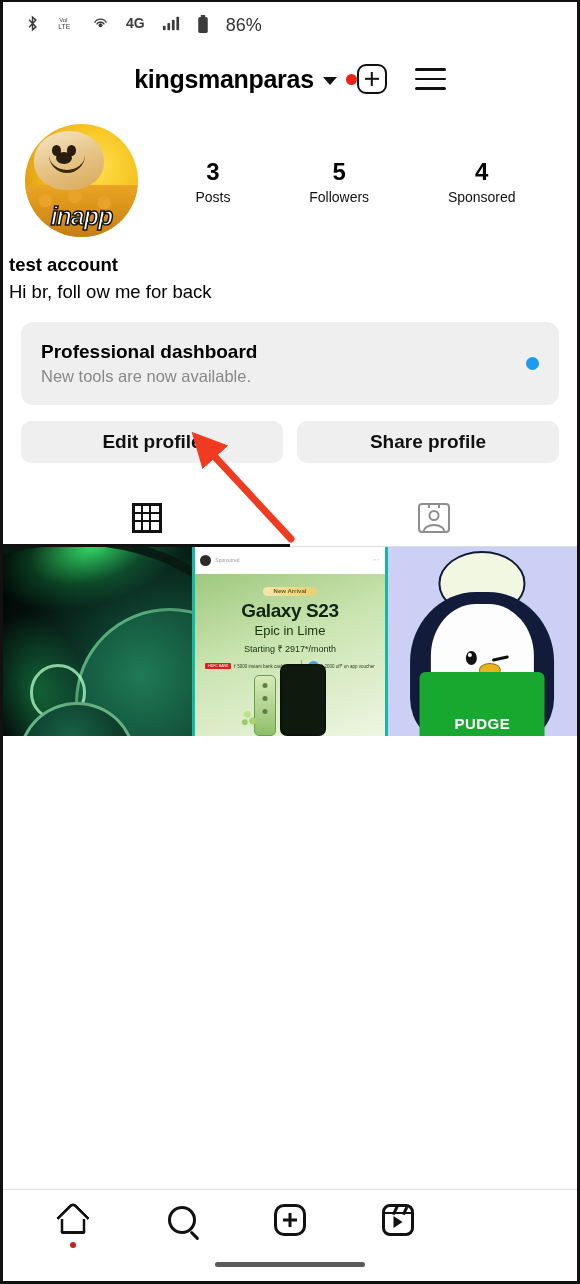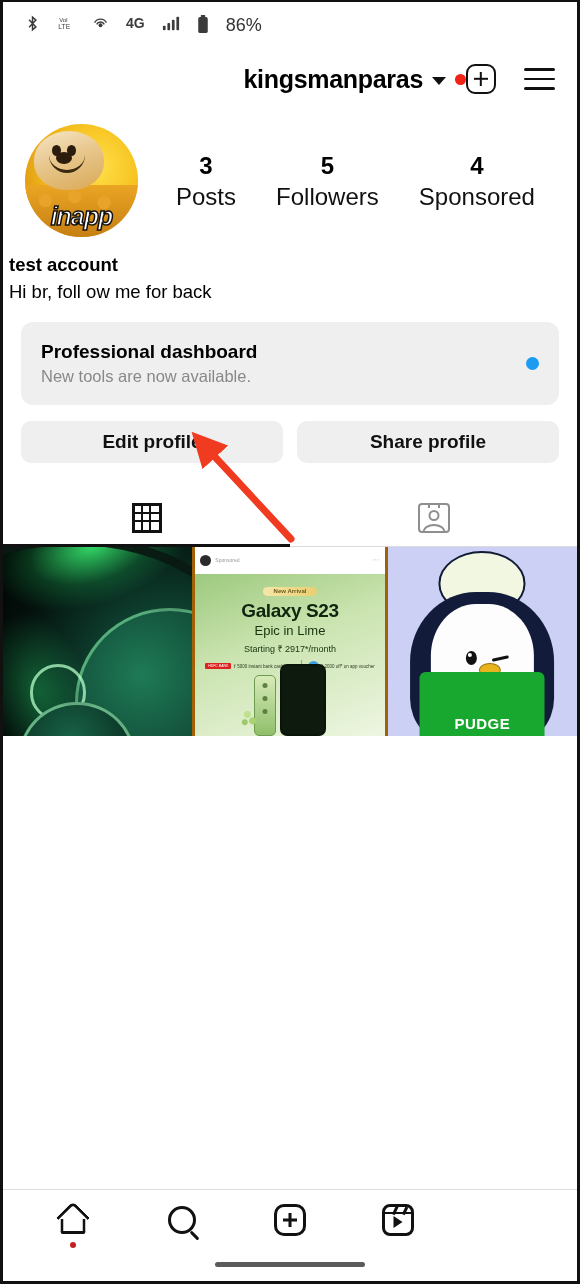--- a/index.html
+++ b/index.html
@@ -25,21 +25,21 @@
   .sb-left { display:flex; align-items:center; gap:11px; }
   .sb-right { display:flex; align-items:flex-start; gap:17px; }
   .sb-time { font-size:19px; letter-spacing:.2px; color:#333; font-weight:500;}
   .sb-ico { display:inline-flex; align-items:center; justify-content:center; }
   .sb-txt { font-size:14px; color:#3b3b3b; font-weight:600; }
   .sb-batt { font-size:18px; color:#333; font-weight:500; }
 
   
   .header {
     height:62px; display:flex; align-items:center;
-    justify-content:flex-end; padding:0 22px 0 22px;
+    justify-content:center; padding:0 22px 0 22px;
   }
   .hd-left { display:flex; align-items:center; gap:9px; }
   .username { font-size:25px; font-weight:bold; letter-spacing:-.3px; }
   .chev { width:0; height:0; border-left:7px solid transparent;
           border-right:7px solid transparent; border-top:8px solid #111;
           margin-top:4px; }
   .reddot { width:11px; height:11px; border-radius:50%; background:#f02314; }
   .hd-right { display:flex; align-items:center; gap:28px; }
   .plusbox { width:30px; height:30px; border:2.4px solid #111; border-radius:9px;
              position:relative; }
@@ -81,21 +81,21 @@
       linear-gradient(#eaa524,#c67f12);
   }
   .av-text {
     position:absolute; left:0; bottom:6px; width:100%; text-align:center;
     font-size:25px; font-weight:bold; font-style:italic; color:#fff;
     -webkit-text-stroke:1.5px #111; letter-spacing:-1px;
   }
   .stats { display:flex; flex:1; justify-content:space-around; padding-left:18px; }
   .stat { text-align:center; }
   .stat .num { font-size:24px; font-weight:bold; line-height:1.25; }
-  .stat .lbl { font-size:24px; color:#111; margin-top:2px; }
+  .stat .lbl { font-size:14px; color:#111; margin-top:2px; }
 
   
   .bio { padding:14px 22px 0 6px; }
   .bio .name { font-size:18.5px; font-weight:bold; line-height:1.5; }
   .bio .desc { font-size:18.5px; line-height:1.45; }
 
   
   .dash {
     margin:16px 18px 0 18px; background:#efefef; border-radius:12px;
     padding:16px 20px; display:flex; align-items:center; justify-content:space-between;
@@ -133,21 +133,21 @@
                    border:2.4px solid #8e8e8e; border-radius:50%; transform:translateX(-50%); }
   .tag-ico .body { position:absolute; left:50%; bottom:-9px; width:23px; height:16px;
                    border:2.4px solid #8e8e8e; border-radius:50% 50% 0 0;
                    transform:translateX(-50%); }
   .tag-ico .notch { position:absolute; left:50%; top:-4px; width:12px; height:7px;
                     background:#fff; border-left:2.6px solid #8e8e8e;
                     border-right:2.6px solid #8e8e8e; transform:translateX(-50%); }
 
   
   .postgrid { display:grid; grid-template-columns:repeat(3,1fr); gap:3px;
-              background:#a16207; }
+              background:#14b8a6; }
   .cell { position:relative; width:100%; padding-top:100%; overflow:hidden; }
   .cell > .inner { position:absolute; inset:0; }
 
   
   .p1 { background:radial-gradient(circle at 88% 72%, #1d6e4e 0%, #0d3b2c 38%, #04120e 72%, #000 100%); }
   .p1::before {
     content:""; position:absolute; left:-30%; top:-20%; width:150%; height:140%;
     background:
       radial-gradient(ellipse 60% 36% at 62% 16%, rgba(60,255,120,.85) 0%, rgba(30,190,90,.25) 38%, transparent 62%),
       radial-gradient(ellipse 30% 50% at 28% 62%, rgba(40,220,110,.35) 0%, transparent 60%);

